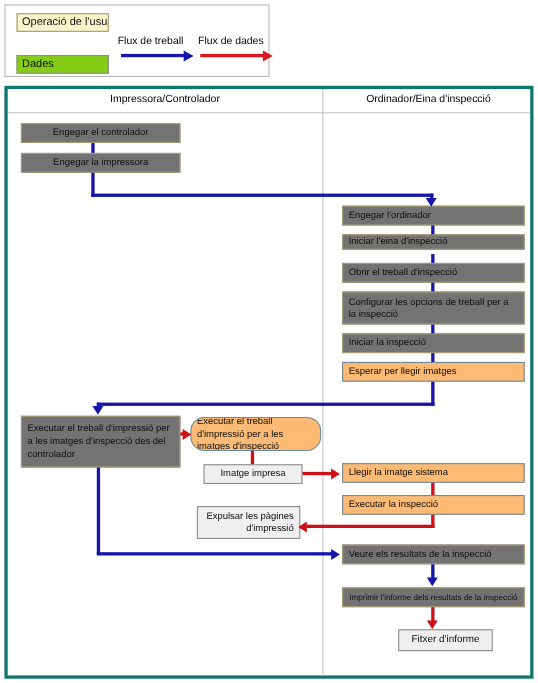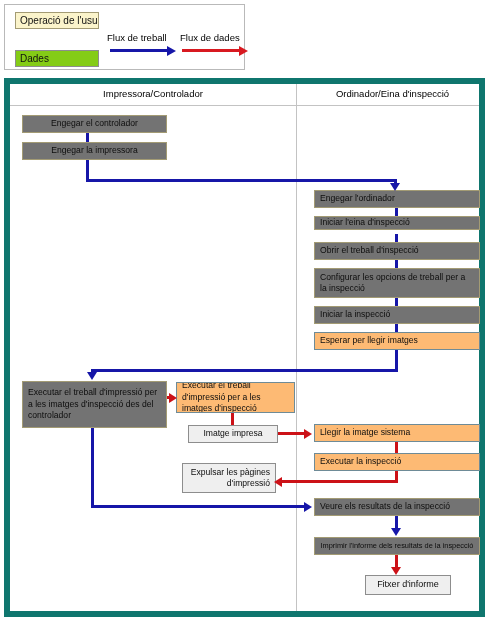--- a/index.html
+++ b/index.html
@@ -66,21 +66,21 @@
     border-bottom:5px solid transparent;
   }
   .la-work::after{ border-left:9px solid #1616a8; }
   .la-data::after{ border-left:9px solid #d81920; }
 
   
   #frame{
     position:absolute;
     left:4px; top:78px;
     width:481px; height:539px;
-    border:6px solid #0f766e;
+    border:3px solid #0f766e;
     box-sizing:border-box;
     background:#ffffff;
   }
   #headerrow{
     position:absolute;
     left:0; top:0;
     width:100%;
     height:22px;
     border-bottom:1px solid #c3c3c3;
     box-sizing:border-box;
@@ -154,21 +154,21 @@
       <div class="lane-title lt-right">Ordinador/Eina d'inspecció</div>
     </div>
     <div id="vdiv"></div>
 
     <div class="node n-user n-center" style="left:12px;  top:31px;  width:145px; height:18px;">Engegar el controlador</div>
 
     <div class="node n-user n-center" style="left:12px;  top:58px;  width:145px; height:18px;">Engegar la impressora</div>
 
     <div class="node n-user" style="left:12px;  top:297px; width:145px; height:47px;">Executar el treball d'impressió per a les imatges d'inspecció des del controlador</div>
 
-    <div class="node n-system" style="left:166px; top:298px; width:119px; height:31px;">Executar el treball d'impressió per a les imatges d'inspecció</div>
+    <div class="node n-system" style="left:166px; top:298px; width:119px; height:31px;border-radius:13px;">Executar el treball d'impressió per a les imatges d'inspecció</div>
 
     <div class="node n-data" style="left:178px; top:341px; width:90px; height:18px;">Imatge impresa</div>
 
     <div class="node n-data" style="left:172px; top:379px; width:94px; height:30px; justify-content:flex-start; text-align:right;">Expulsar les pàgines d'impressió</div>
 
     <div class="node n-user" style="left:304px; top:106px; width:166px; height:18px;">Engegar l'ordinador</div>
 
     <div class="node n-user" style="left:304px; top:132px; width:166px; height:14px;">Iniciar l'eina d'inspecció</div>
 
     <div class="node n-user" style="left:304px; top:158px; width:166px; height:18px;">Obrir el treball d'inspecció</div>

